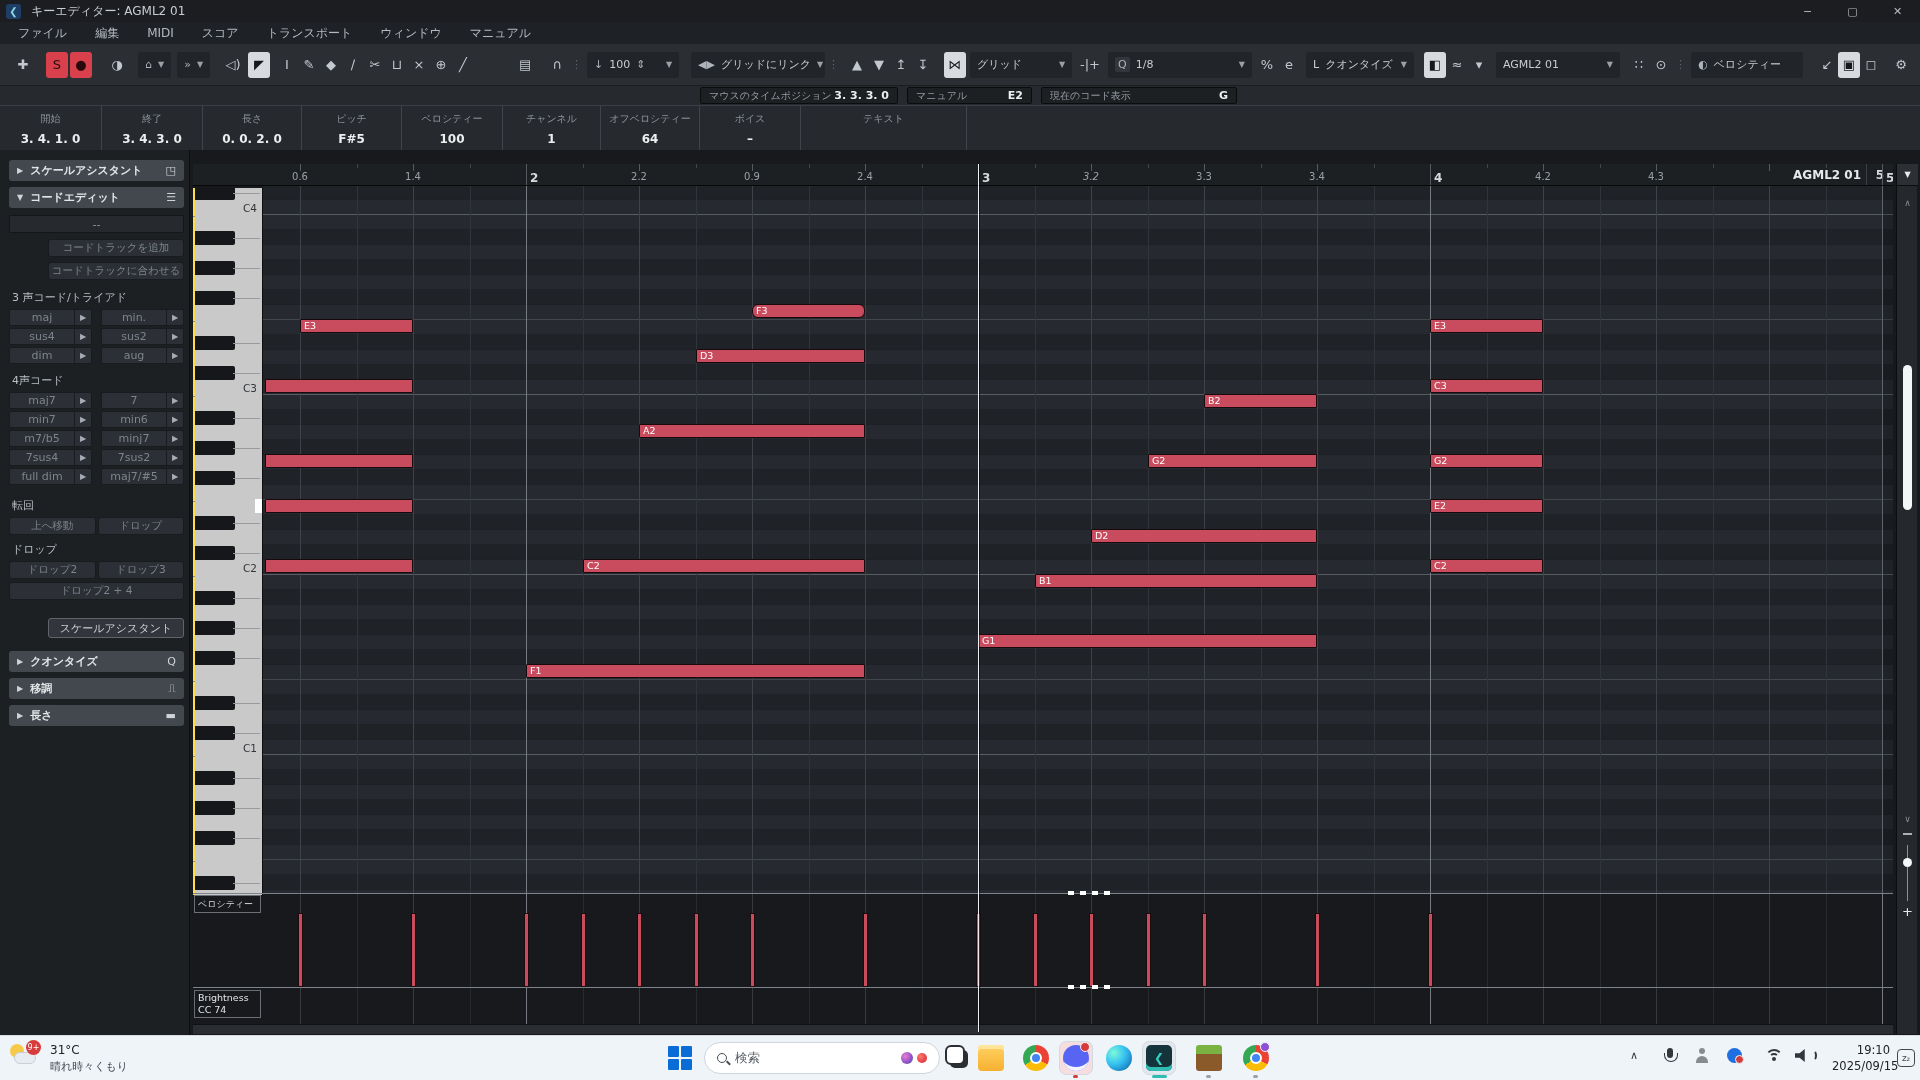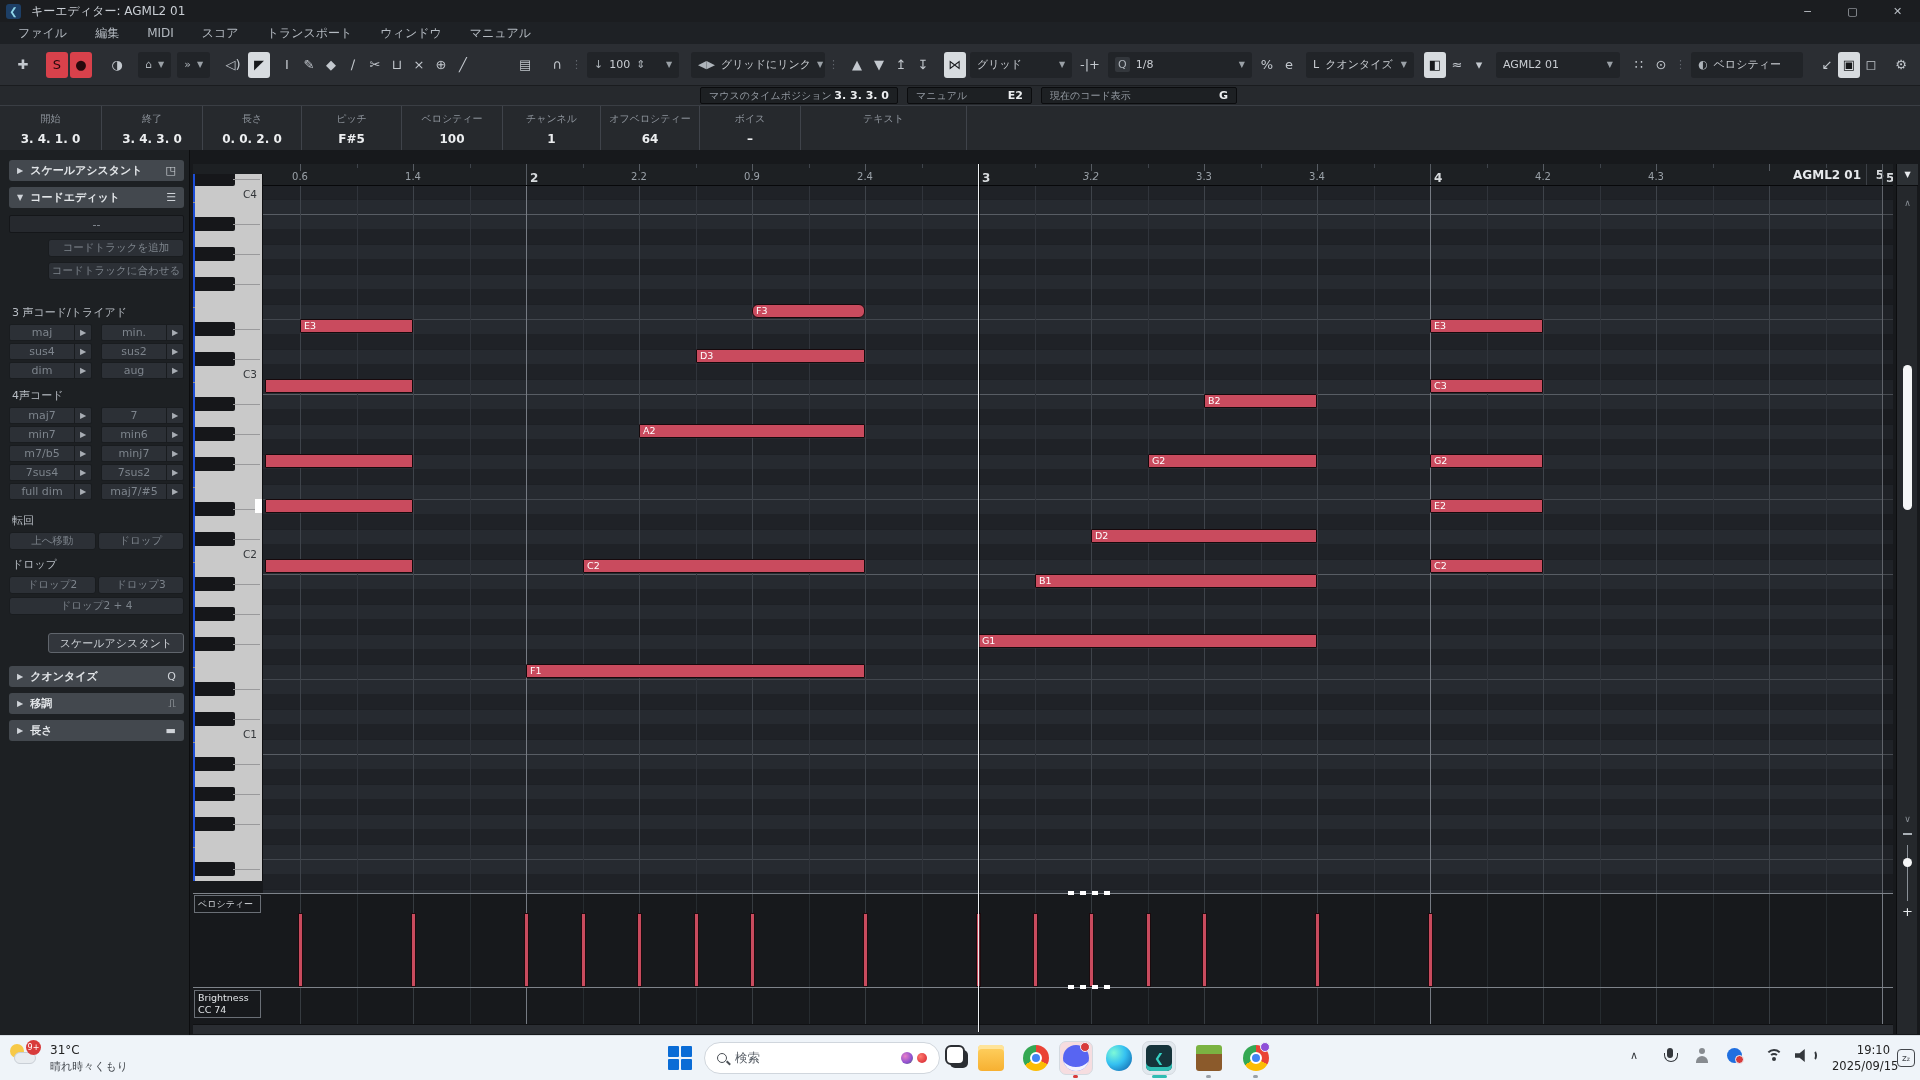--- a/index.html
+++ b/index.html
@@ -60,21 +60,21 @@
 
   
   .ruler { position:absolute; left:193px; top:164px; width:1700px; height:22px; background:#1d2023; border-bottom:1px solid #07080a; overflow:hidden; }
   .tick { position:absolute; top:0; width:1px; background:#565b62; }
   .tlab { position:absolute; top:7px; font-size:10px; color:#9aa1a8; transform:translateX(-50%); }
   .tlab.bar { font-size:12px; color:#d7dadd; transform:none; font-weight:bold; }
   .ruler-part { position:absolute; right:32px; top:4px; font-weight:bold; font-size:12px; color:#e6e9ec; }
   .ruler-five { position:absolute; right:9px; top:4px; font-weight:bold; font-size:12px; color:#d7dadd; }
   .ruler-fsep { position:absolute; right:26px; top:0; width:1px; height:22px; background:#3c4046; }
 
-  .keys { position:absolute; left:193px; top:174px; width:70px; height:707px; background:#1d4ed8; overflow:hidden; border-right:1px solid #0d0e10; }
+  .keys { position:absolute; left:193px; top:188px; width:70px; height:707px; background:#fde047; overflow:hidden; border-right:1px solid #0d0e10; }
   .krow { position:absolute; left:2px; width:67px; height:15px; background:#c9c9c9; }
   .krow .bk { position:absolute; left:0; top:0; width:40px; height:14px; background:#16171a; border-radius:0 2px 2px 0; }
   .krow .clab { position:absolute; right:5px; top:1px; font-size:10.5px; color:#33363a; }
   .kseplong { position:absolute; left:0; width:67px; height:1px; background:#8f9094; }
   .ksepshort { position:absolute; left:40px; width:27px; height:1px; background:#9a9a9c; }
 
   .grid { position:absolute; left:263px; top:186px; width:1630px; height:707px; background:#262a30; overflow:hidden; }
   .grow { position:absolute; left:0; width:1630px; height:15px; }
   .grow.black { background:#1f2227; }
   .hline { position:absolute; left:0; width:1630px; height:1px; background:rgba(0,0,0,0.22); }
@@ -313,21 +313,21 @@
       <span>スケールアシスタント</span>
       <span class="hicon">◳</span>
     </div>
     <div class="sec-header" style="margin-bottom:7px">
       <span class="tri">▼</span>
       <span>コードエディット</span>
       <span class="hicon">☰</span>
     </div>
     <div class="nochord" style="margin-bottom:6px">--</div>
     <div class="ibtn indent" style="margin-bottom:5px">コードトラックを追加</div>
-    <div class="ibtn indent" style="margin-bottom:25px">コードトラックに合わせる</div>
+    <div class="ibtn indent" style="margin-bottom:10px">コードトラックに合わせる</div>
     <div class="ilabel" style="margin-bottom:4px">3 声コード/トライアド</div>
     <div class="chordgrid" id="triadgrid" style="margin-bottom:9px">
         <div class="chbtn">
           <span class="lab">maj</span>
           <span class="arr">▶</span>
         </div>
         <div class="chbtn">
           <span class="lab">min.</span>
           <span class="arr">▶</span>
         </div>

